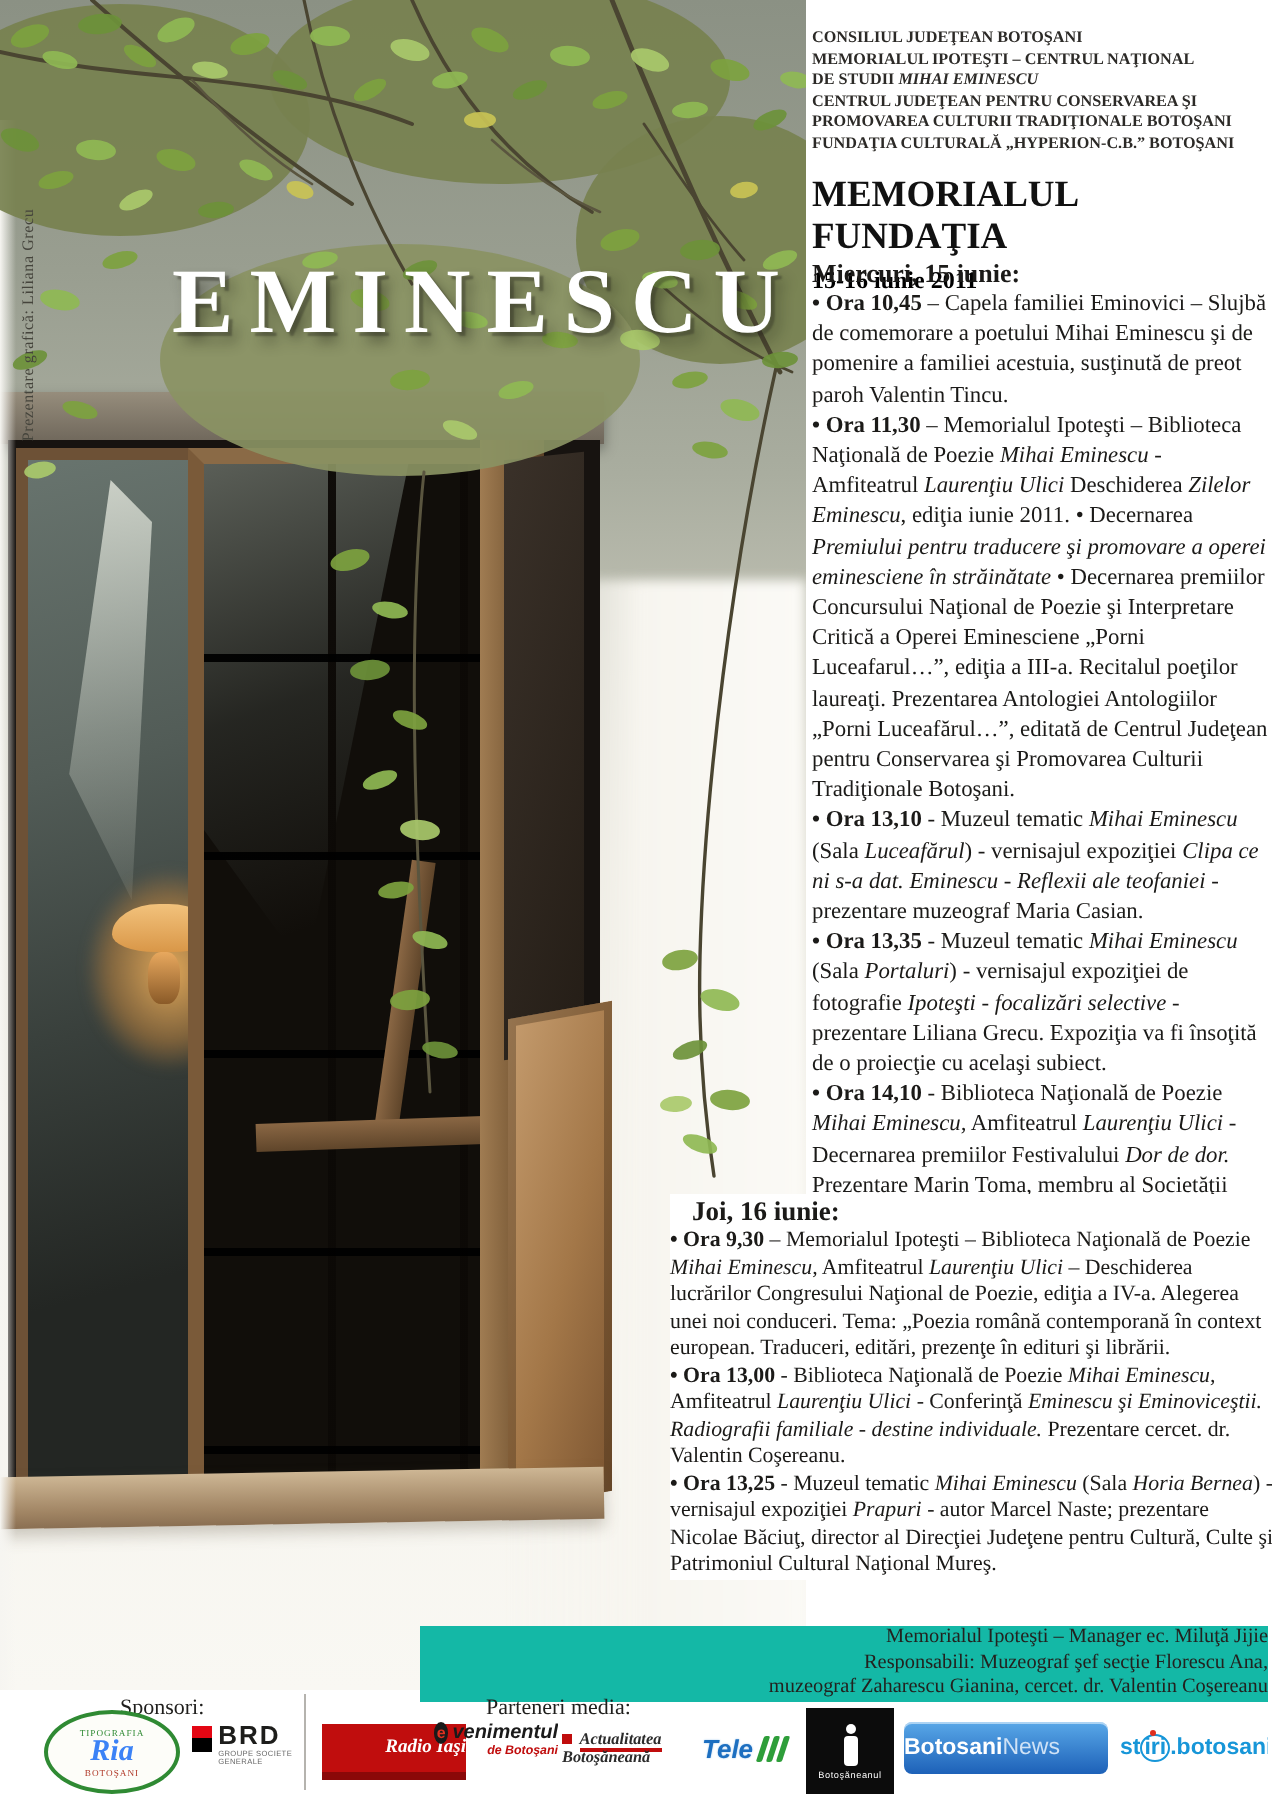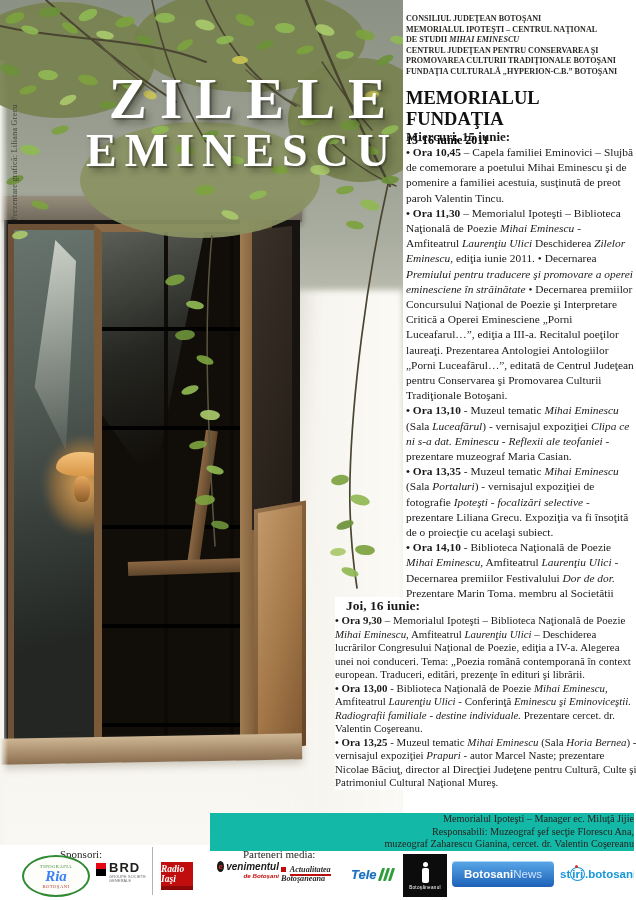--- a/index.html
+++ b/index.html
@@ -97,22 +97,22 @@
   .ria .rt{font-size:4.6px;color:#2f8a33;letter-spacing:.5px;line-height:5px}
   .ria .rn{font-size:15px;color:#3b82f6;font-style:italic;font-weight:bold;line-height:15px}
   .ria .rb{font-size:4.6px;color:#b03a2a;letter-spacing:.5px;line-height:5px}
 
   .brd{left:96px;top:861px;width:60px;height:28px;display:flex;align-items:flex-start;gap:3px}
   .brd-sq{width:13px;height:13px;margin-top:2px;background:linear-gradient(180deg,#e30613 45%,#000 45%)}
   .brd-txt{display:flex;flex-direction:column}
   .brd-name{font-weight:bold;font-size:13px;line-height:14px;color:#1d1d1b;letter-spacing:1px}
   .brd-sub{font-size:3.8px;color:#666;letter-spacing:.2px}
 
-  .radio{left:161px;top:862px;width:32px;height:24px;background:#c00d0d;color:#fff;
-    display:flex;align-items:center;justify-content:center;border-bottom:4px solid #8a0808}
+  .radio{left:161px;top:862px;width:72px;height:24px;background:#c00d0d;color:#fff;
+    display:flex;align-items:center;justify-content:flex-end;border-bottom:4px solid #8a0808}
   .radio span{font-style:italic;font-weight:bold;font-size:9.5px}
 
   .ev{left:217px;top:861px;width:62px;height:27px}
   .ev-row{display:flex;align-items:center;gap:2px}
   .ev-e{width:11px;height:11px;border-radius:50%;background:#1a1a1a;color:#e03020;
     font-size:8px;font-weight:bold;line-height:11px;text-align:center}
   .ev-name{font-weight:bold;font-style:italic;font-size:10px;color:#1a1a1a}
   .ev-sub{text-align:right;font-size:6.2px;font-weight:bold;font-style:italic;color:#c00d0d;line-height:7px}
 
   .act{left:281px;top:865px;width:68px;height:18px;font-style:italic;font-weight:bold;
@@ -128,21 +128,21 @@
 
   .bo{left:403px;top:854px;width:44px;height:43px;background:#0c0c0c;
     display:flex;flex-direction:column;align-items:center;justify-content:center}
   .bo-person{width:11px;height:21px;position:relative;margin-bottom:2px}
   .bo-person::before{content:"";position:absolute;left:3px;top:0;width:5px;height:5px;border-radius:50%;background:#fff}
   .bo-person::after{content:"";position:absolute;left:2px;top:6px;width:7px;height:15px;background:#fff;border-radius:2px}
   .bo-name{font-size:4.6px;color:#fff;letter-spacing:.3px}
 
   .bn{left:452px;top:861px;width:102px;height:26px;border-radius:4px;
     background:linear-gradient(180deg,#59a8e8,#1d61b8);display:flex;align-items:center;
-    justify-content:center;box-shadow:inset 0 1px 0 rgba(255,255,255,.5)}
+    box-shadow:inset 0 1px 0 rgba(255,255,255,.5)}
   .bn .b{font-weight:bold;color:#fff;font-size:11.5px}
   .bn .l{color:#cfe2f6;font-size:11.5px}
 
   .stiri{left:560px;top:864px;width:74px;height:20px;font-weight:bold;font-size:11.5px;
     color:#1796d8;display:flex;align-items:center}
   .stiri .circ{border:1.6px solid #1796d8;border-radius:50%;padding:0 1px;position:relative}
   .stiri .dot{position:absolute;left:4px;top:-3px;width:3px;height:3px;border-radius:50%;background:#e03020}
 </style>
 </head>
 <body>
@@ -250,21 +250,20 @@
     <ellipse class="l3" cx="220" cy="525" rx="9" ry="4" transform="rotate(10 220 525)"></ellipse>
     <ellipse class="l1" cx="340" cy="480" rx="9" ry="5" transform="rotate(-10 340 480)"></ellipse>
     <ellipse class="l2" cx="360" cy="500" rx="10" ry="5" transform="rotate(15 360 500)"></ellipse>
     <ellipse class="l3" cx="345" cy="525" rx="9" ry="4" transform="rotate(-20 345 525)"></ellipse>
     <ellipse class="l1" cx="365" cy="550" rx="10" ry="5" transform="rotate(5 365 550)"></ellipse>
     <ellipse class="l2" cx="350" cy="572" rx="9" ry="4" transform="rotate(20 350 572)"></ellipse>
     <ellipse class="l4" cx="338" cy="552" rx="8" ry="4" transform="rotate(-5 338 552)"></ellipse>
   </svg>
 
   <div class="title-block">
-    <div class="t1">ZILELE</div>
     <div class="t2">EMINESCU</div>
   </div>
   <div class="credit">Prezentare grafică: Liliana Grecu</div>
 </div>
 
 <div class="inst">
   <div><span class="seg-n">CONSILIUL JUDEŢEAN BOTOŞANI</span></div>
   <div><span class="seg-n">MEMORIALUL IPOTEŞTI – CENTRUL NAŢIONAL</span></div>
   <div><span class="seg-n">DE STUDII </span><span class="seg-i">MIHAI EMINESCU</span></div>
   <div><span class="seg-n">CENTRUL JUDEŢEAN PENTRU CONSERVAREA ŞI</span></div>

